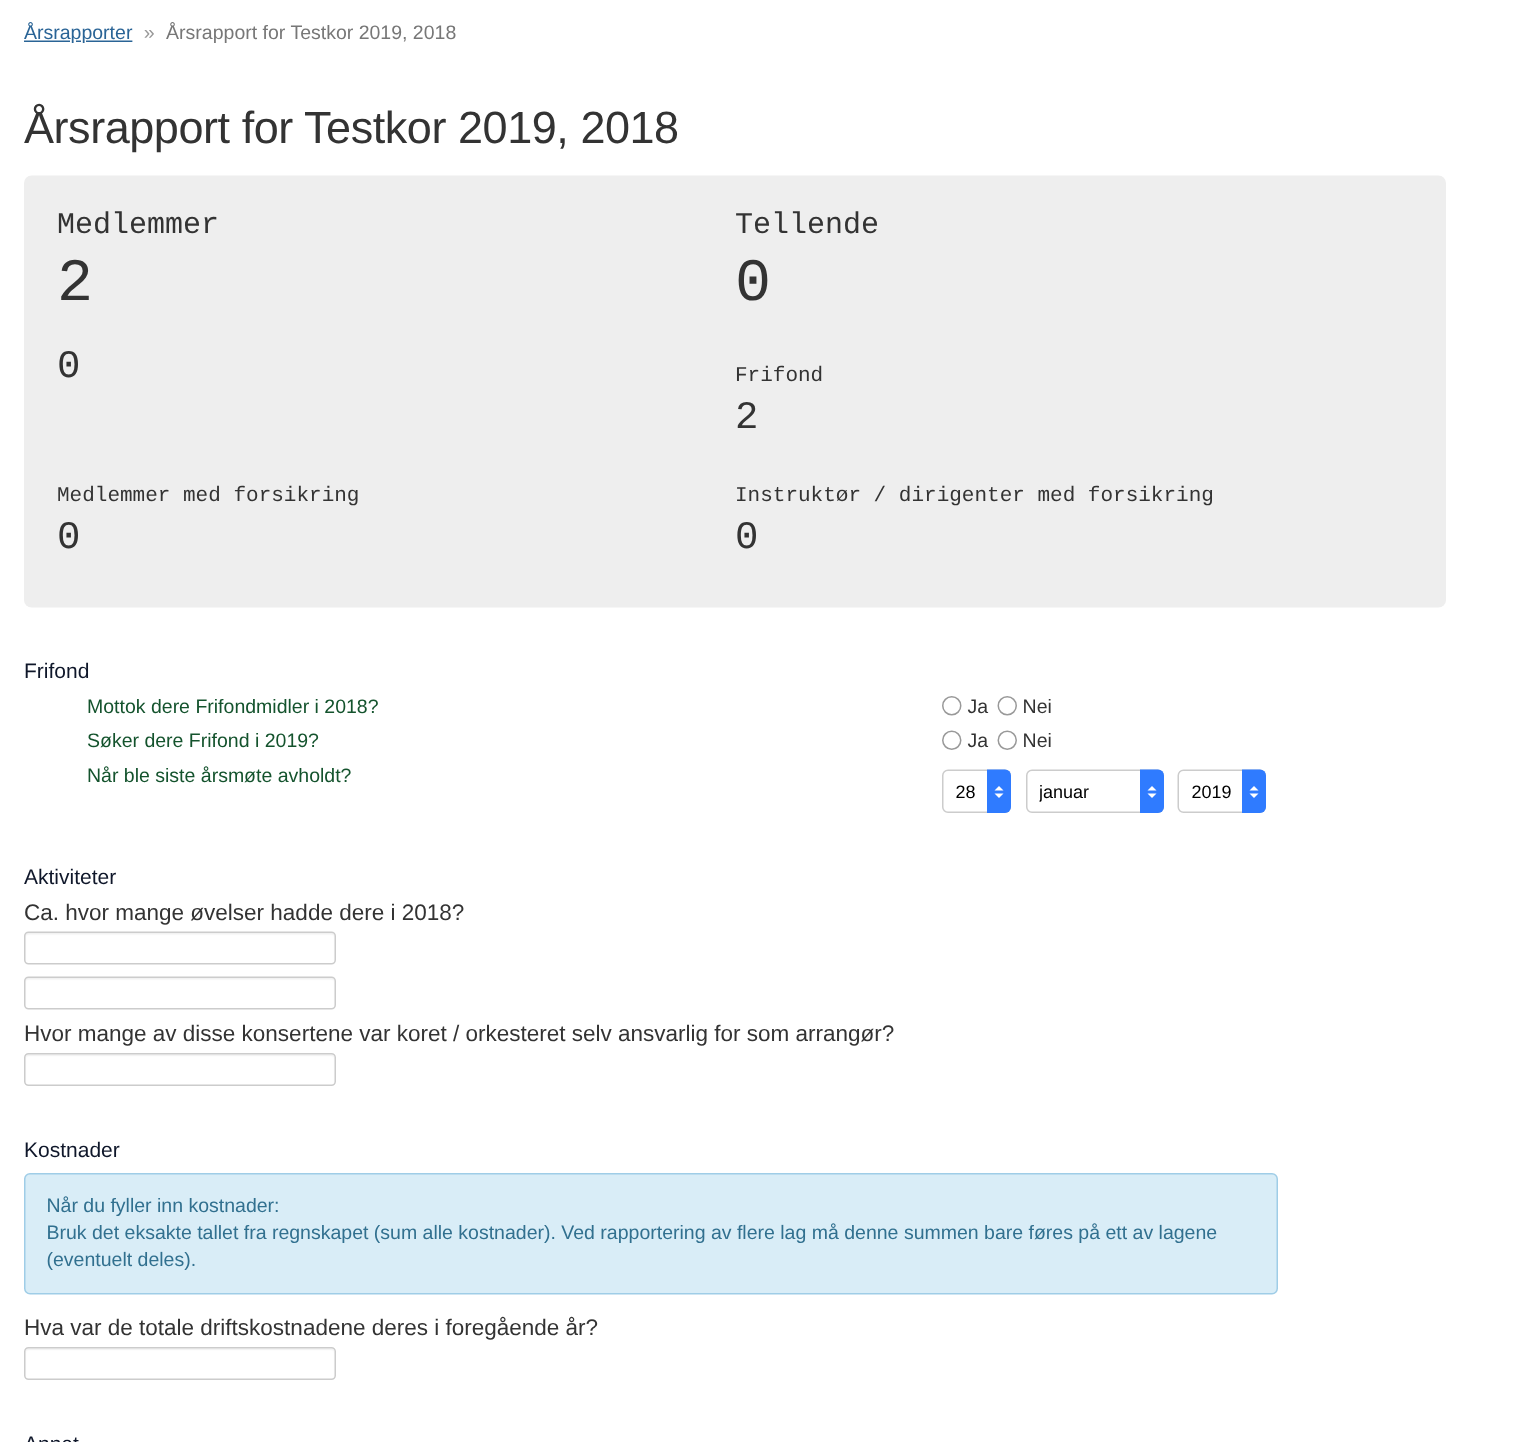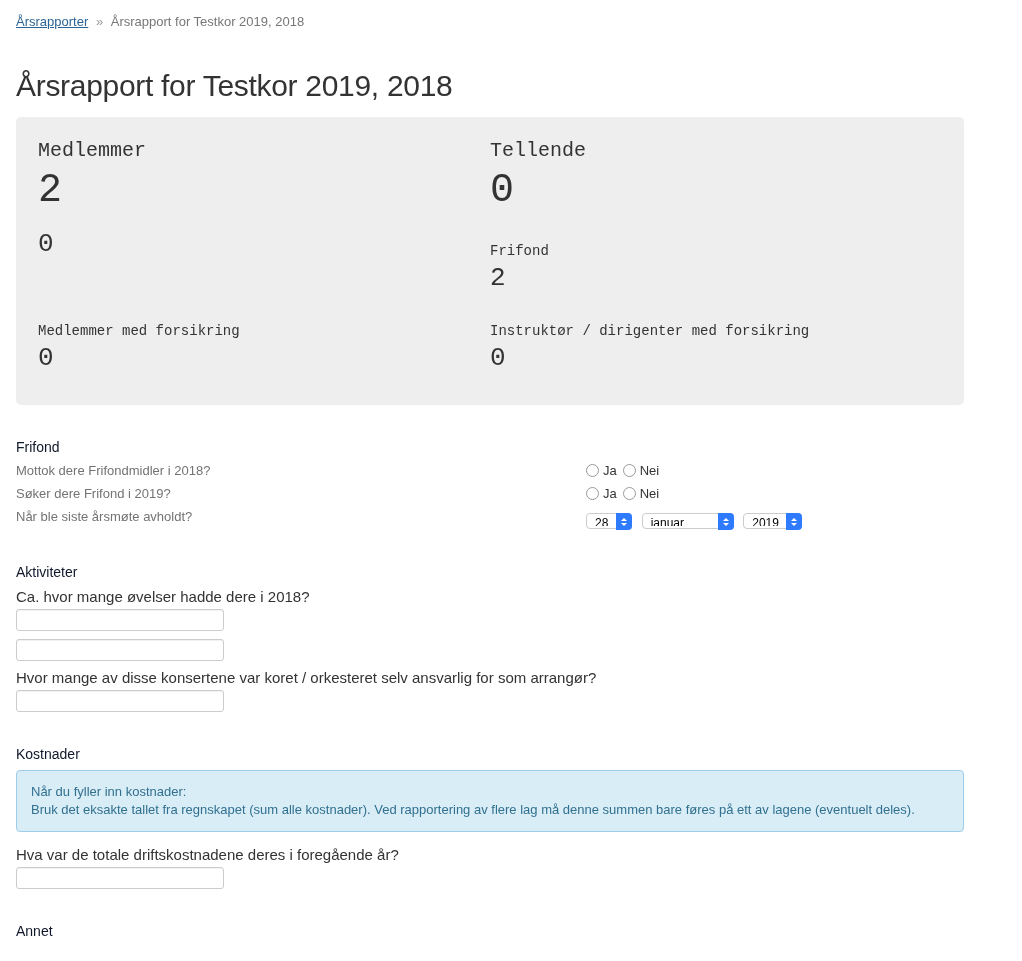--- a/index.html
+++ b/index.html
@@ -37,21 +37,21 @@
   .stats-cell .lbl-sm { font-size: 14px; font-weight: 400; color: #333; margin-top: 18px; }
   .stats-cell .val-sm { font-size: 26px; font-weight: 400; color: #333; margin-top: 4px; }
 
   .section-head {
     font-size: 14px;
     font-weight: 400;
     color: #0f172a;
     margin: 34px 0 8px 0;
   }
   .form-row { display: flex; align-items: center; margin: 8px 0; }
-  .form-row .q { width: 570px; font-size: 13px; color: #737373; }
+  .form-row .q { width: 570px; font-size: 13px; color: #14532d; margin-left: 42px; }
   .form-row .ctrl { flex: 1; }
   .q-block { margin: 8px 0; }
   .q-block .q { font-size: 15px; color: #333; margin-bottom: 4px; }
 
   .radio-pair { display: inline-flex; align-items: center; gap: 2px; font-size: 13px; }
   .radio-pair input[type=radio] {
     appearance: none;
     width: 13px; height: 13px;
     border: 1px solid #999;
     border-radius: 50%;
@@ -61,21 +61,21 @@
   .radio-pair label { margin-right: 4px; }
 
   select.mac {
     appearance: none;
     -webkit-appearance: none;
     background: #fff;
     border: 1px solid #ccc;
     border-radius: 4px;
     font-size: 12px;
     padding: 2px 22px 2px 8px;
-    height: 16px;
+    height: 29px;
     position: relative;
   }
   .select-wrap {
     position: relative;
     display: inline-block;
     margin-right: 6px;
   }
   .select-wrap .arrows {
     position: absolute;
     right: 0; top: 0; bottom: 0;
@@ -102,21 +102,21 @@
     width: 208px;
     height: 22px;
     padding: 2px 6px;
     border: 1px solid #ccc;
     border-radius: 3px;
     box-shadow: inset 0 1px 1px rgba(0,0,0,.06);
     font-size: 13px;
   }
 
   .info-box {
-    width: 948px;
+    width: 836px;
     border: 1px solid #9fcde7;
     background: #d9edf7;
     color: #31708f;
     border-radius: 4px;
     padding: 12px 14px;
     font-size: 13px;
     line-height: 1.4;
     margin: 6px 0 14px 0;
   }
 </style>

